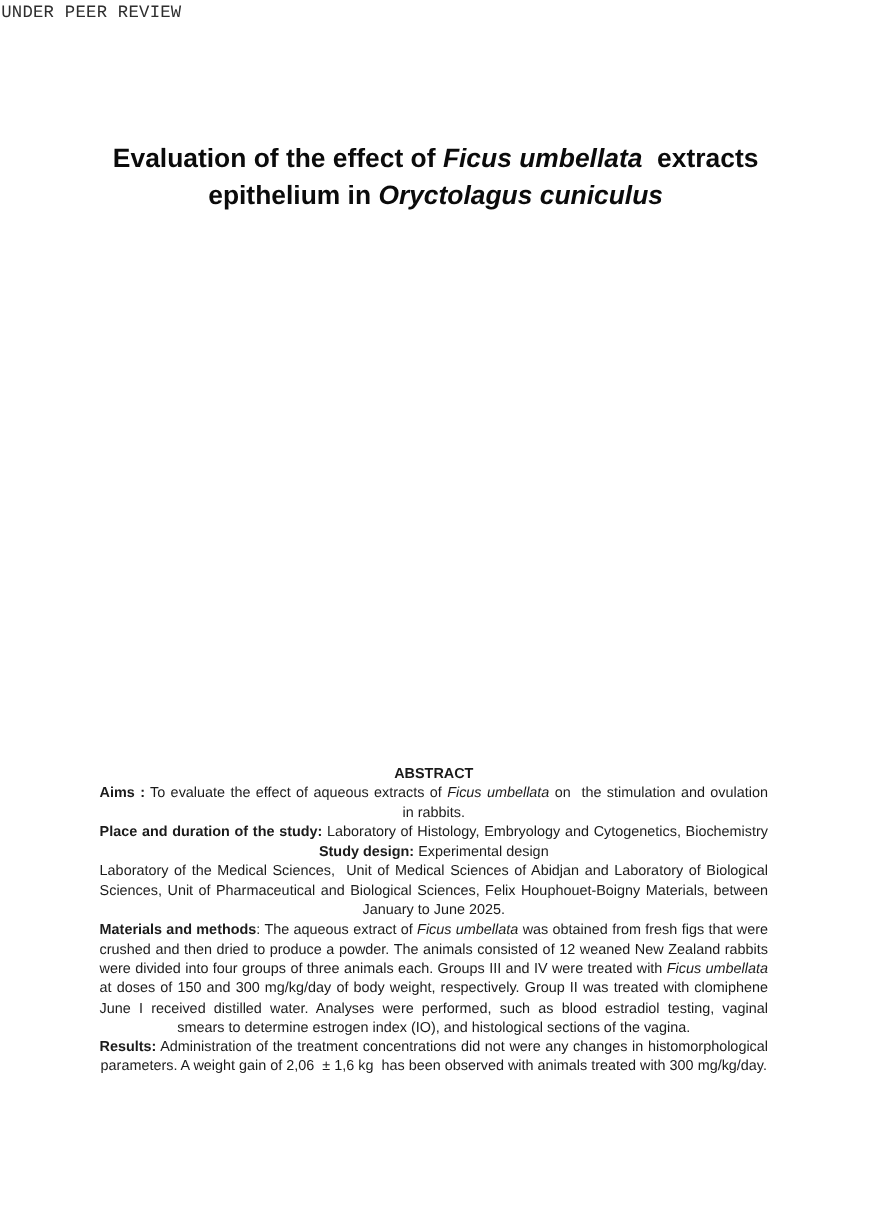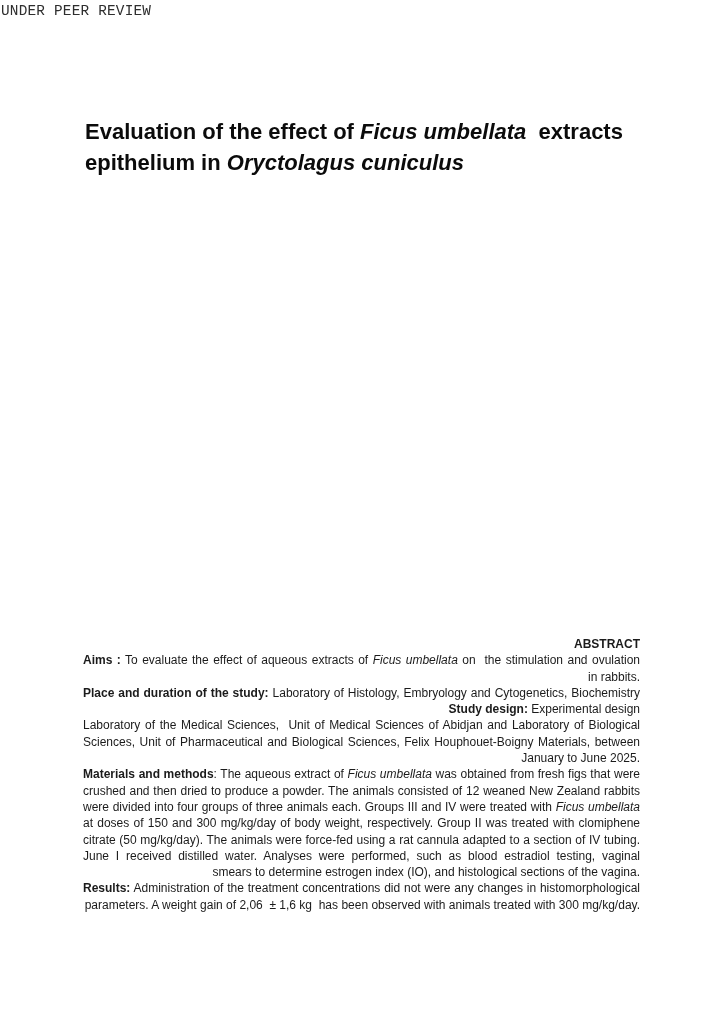--- a/index.html
+++ b/index.html
@@ -15,26 +15,26 @@
     position:absolute;left:1px;top:1px;
     font-family:"Liberation Mono","DejaVu Sans Mono",monospace;
     font-size:14.4px;line-height:20px;letter-spacing:.2px;
     color:#2e2e2e;white-space:pre;
   }
   .title-block{
     position:absolute;left:85px;top:117px;width:556px;margin:0;
     font-size:22px;line-height:30.5px;font-weight:bold;
     color:#0b0b0b;text-align:right;
   }
-  .t-line{text-align:left;}
+  .t-line{text-align:center;}
   .abstract-block{
     position:absolute;left:83px;top:636px;width:557px;
     font-size:12px;line-height:16.3px;color:#1b1b1b;
   }
-  .line{text-align:right;}
+  .line{text-align:center;}
   .line.just{text-align:justify;text-align-last:justify;}
   .b{font-weight:bold;}
   .i{font-style:italic;}
 </style>
 </head>
 <body>
 
 <div class="page">
   <div class="watermark">UNDER PEER REVIEW</div>
 
@@ -49,19 +49,18 @@
       <div class="line"><span>in rabbits.</span></div>
       <div class="line just"><span class="b">Place and duration of the study:</span><span> Laboratory of Histology, Embryology and Cytogenetics, Biochemistry</span></div>
       <div class="line"><span class="b">Study design:</span><span> Experimental design</span></div>
       <div class="line just"><span>Laboratory of the Medical Sciences,&nbsp; Unit of Medical Sciences of Abidjan and Laboratory of Biological</span></div>
       <div class="line just"><span>Sciences, Unit of Pharmaceutical and Biological Sciences, Felix Houphouet-Boigny Materials, between</span></div>
       <div class="line"><span>January to June 2025.</span></div>
       <div class="line just"><span class="b">Materials and methods</span><span>: The aqueous extract of </span><span class="i">Ficus umbellata</span><span> was obtained from fresh figs that were</span></div>
       <div class="line just"><span>crushed and then dried to produce a powder. The animals consisted of 12 weaned New Zealand rabbits</span></div>
       <div class="line just"><span>were divided into four groups of three animals each. Groups III and IV were treated with </span><span class="i">Ficus umbellata</span></div>
       <div class="line just"><span>at doses of 150 and 300 mg/kg/day of body weight, respectively. Group II was treated with clomiphene</span></div>
-      <div class="line just"><span>citrate (50 mg/kg/day). The animals were force-fed using a rat cannula adapted to a section of IV tubing.</span></div>
       <div class="line just"><span>June I received distilled water. Analyses were performed, such as blood estradiol testing, vaginal</span></div>
       <div class="line"><span>smears to determine estrogen index (IO), and histological sections of the vagina.</span></div>
       <div class="line just"><span class="b">Results:</span><span> Administration of the treatment concentrations did not were any changes in histomorphological</span></div>
       <div class="line"><span>parameters. A weight gain of 2,06&nbsp; ± 1,6 kg&nbsp; has been observed with animals treated with 300 mg/kg/day.</span></div>
     </section>
 </div>
 
 </body></html>

